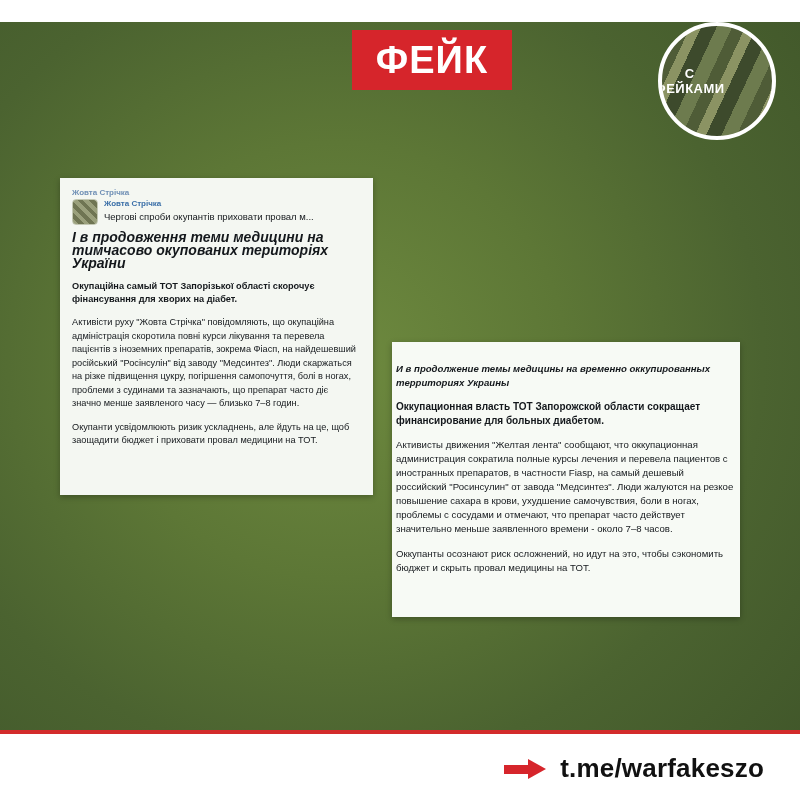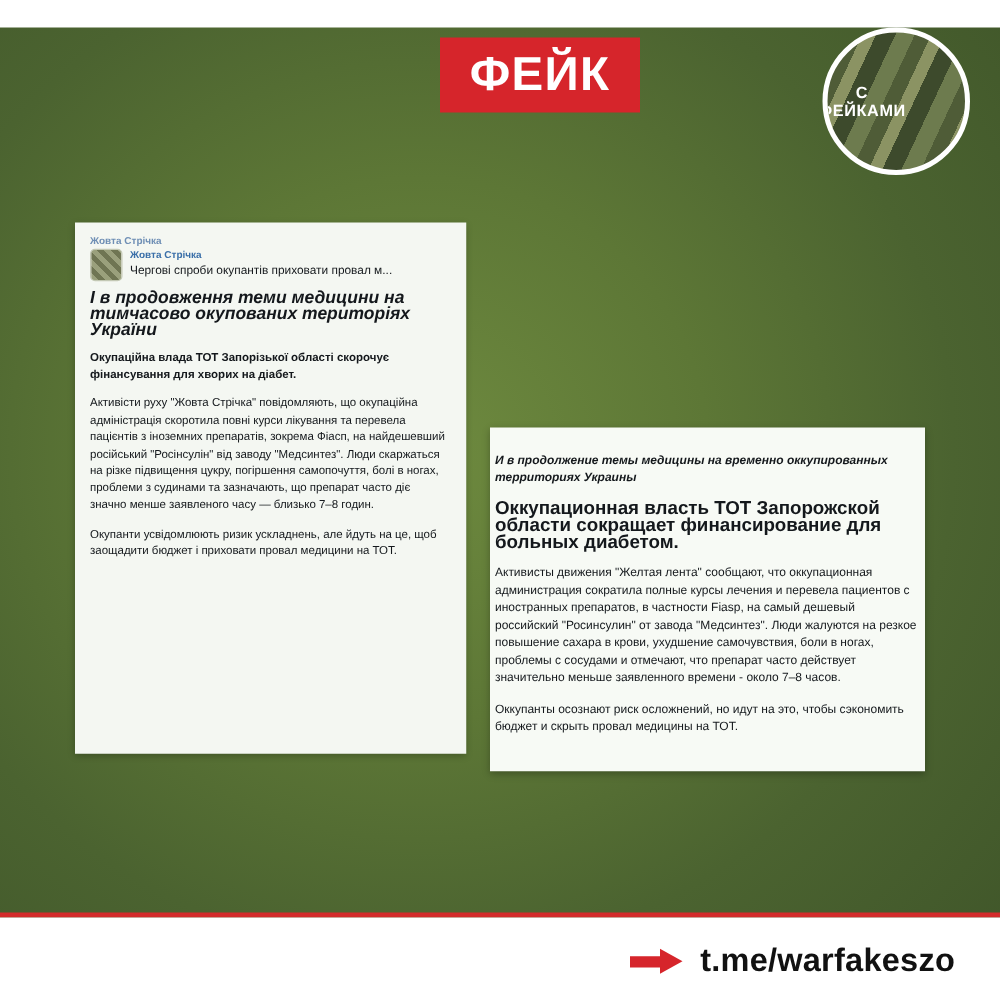--- a/index.html
+++ b/index.html
@@ -105,21 +105,21 @@
   .card {
     position: absolute;
     background: #ffffff;
     box-shadow: 0 2px 6px rgba(0,0,0,0.28);
     box-sizing: border-box;
   }
   .card-uk {
     left: 60px;
     top: 178px;
     width: 313px;
-    height: 425px;
+    height: 317px;
     padding: 10px 14px 10px 12px;
     background: #f4f7f2;
   }
   .card-ru {
     left: 392px;
     top: 342px;
     width: 348px;
     height: 275px;
     padding: 14px 4px;
     background: #f7faf5;
@@ -182,21 +182,21 @@
     line-height: 13px;
     margin: 0 0 10px 0;
   }
   .para {
     font-size: 9.2px;
     color: #14181c;
     line-height: 13.5px;
     margin: 0 0 10px 0;
   }
   .card-ru .lead { font-size: 9.6px; line-height: 13.5px; margin-bottom: 11px; }
-  .card-ru .bold-para { font-size: 15px; line-height: 13.5px; margin-bottom: 11px; }
+  .card-ru .bold-para { font-size: 10px; line-height: 13.5px; margin-bottom: 11px; }
   .card-ru .para { font-size: 9.6px; line-height: 14px; margin-bottom: 11px; }
   
   .footer-link {
     position: absolute;
     right: 36px;
     bottom: 16px;
     display: flex;
     align-items: center;
     gap: 14px;
   }
@@ -247,21 +247,21 @@
   <div class="card card-uk">
     <div class="tg-channel-top">Жовта Стрічка</div>
     <div class="tg-head">
       <div class="tg-avatar"></div>
       <div class="tg-headtext">
         <div class="tg-channel">Жовта Стрічка</div>
         <div class="tg-title">Чергові спроби окупантів приховати провал м...</div>
       </div>
     </div>
     <div class="lead">І в продовження теми медицини на тимчасово окупованих територіях України</div>
-    <div class="bold-para">Окупаційна влада ТОТ Запорізької області скорочує фінансування для хворих на діабет.</div>
+    <div class="bold-para">Окупаційна самый ТОТ Запорізької області скорочує фінансування для хворих на діабет.</div>
     <div class="para">Активісти руху "Жовта Стрічка" повідомляють, що окупаційна адміністрація скоротила повні курси лікування та перевела пацієнтів з іноземних препаратів, зокрема Фіасп, на найдешевший російський "Росінсулін" від заводу "Медсинтез". Люди скаржаться на різке підвищення цукру, погіршення самопочуття, болі в ногах, проблеми з судинами та зазначають, що препарат часто діє значно менше заявленого часу — близько 7–8 годин.</div>
     <div class="para">Окупанти усвідомлюють ризик ускладнень, але йдуть на це, щоб заощадити бюджет і приховати провал медицини на ТОТ.</div>
   </div>
 
   <div class="card card-ru">
     <div class="lead">И в продолжение темы медицины на временно оккупированных территориях Украины</div>
     <div class="bold-para">Оккупационная власть ТОТ Запорожской области сокращает финансирование для больных диабетом.</div>
     <div class="para">Активисты движения "Желтая лента" сообщают, что оккупационная администрация сократила полные курсы лечения и перевела пациентов с иностранных препаратов, в частности Fiasp, на самый дешевый российский "Росинсулин" от завода "Медсинтез". Люди жалуются на резкое повышение сахара в крови, ухудшение самочувствия, боли в ногах, проблемы с сосудами и отмечают, что препарат часто действует значительно меньше заявленного времени - около 7–8 часов.</div>
     <div class="para">Оккупанты осознают риск осложнений, но идут на это, чтобы сэкономить бюджет и скрыть провал медицины на ТОТ.</div>
   </div>

